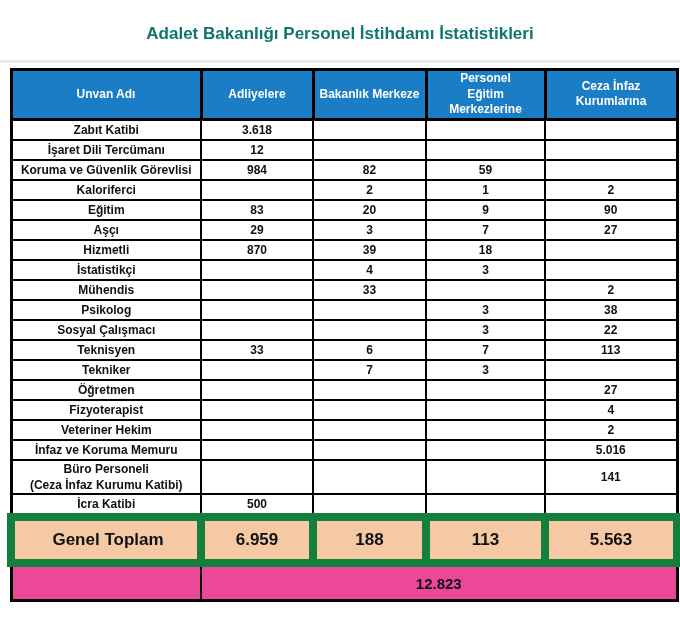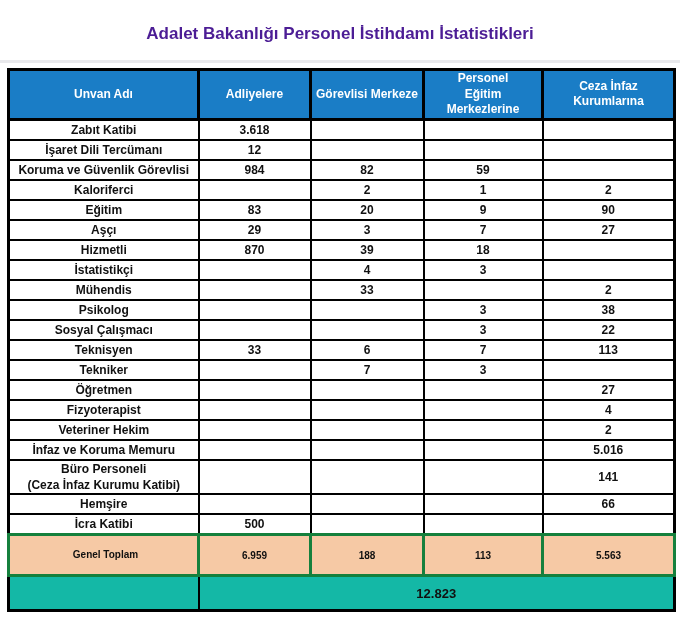--- a/index.html
+++ b/index.html
@@ -15,21 +15,21 @@
     font-family: "Liberation Sans", sans-serif;
   }
   .title {
     position: absolute;
     top: 24px;
     left: 0;
     width: 100%;
     text-align: center;
     font-size: 17px;
     font-weight: bold;
-    color: #4c1d95;
+    color: #0f766e;
   }
   .shadow-band {
     position: absolute;
     top: 60px;
     left: 0;
     width: 680px;
     height: 3px;
     background: #e9e9ec;
   }
   table.stats {
@@ -68,54 +68,54 @@
     text-align: center;
     padding-left: 4px;
     white-space: pre-line;
     line-height: 1.35;
   }
   td.num-cell {
     text-align: center;
   }
   tr.total-row td {
     background: #F6C9A5;
-    border: 3px solid #15803d;
+    border: 8px solid #15803d;
     height: 38px;
-    font-size: 10px;
+    font-size: 17px;
   }
   tr.total-row td.label-cell {
     padding-left: 6px;
   }
   tr.grand-row td {
-    background: #14b8a6;
+    background: #ec4899;
     border: 2px solid #000000;
     border-bottom: 3px solid #000000;
     height: 32px;
-    font-size: 13px;
+    font-size: 15px;
   }
 </style>
 </head>
 <body>
 
 <div class="title">Adalet Bakanlığı Personel İstihdamı İstatistikleri</div>
 <div class="shadow-band"></div>
 
 <table class="stats">
   <colgroup>
     <col style="width:190px">
     <col style="width:112px">
     <col style="width:113px">
     <col style="width:119px">
     <col style="width:132px">
   </colgroup>
   <thead>
     <tr>
       <th>Unvan Adı</th>
       <th>Adliyelere</th>
-      <th>Görevlisi Merkeze</th>
+      <th>Bakanlık Merkeze</th>
       <th>Personel
 Eğitim Merkezlerine</th>
       <th>Ceza İnfaz
 Kurumlarına</th>
     </tr>
   </thead>
   <tbody>
       <tr>
         <td class="label-cell">Zabıt Katibi</td>
         <td class="num-cell">3.618</td>
@@ -235,27 +235,20 @@
         <td class="num-cell"></td>
         <td class="num-cell">5.016</td>
       </tr>
       <tr>
         <td class="label-cell">Büro Personeli
 (Ceza İnfaz Kurumu Katibi)</td>
         <td class="num-cell"></td>
         <td class="num-cell"></td>
         <td class="num-cell"></td>
         <td class="num-cell">141</td>
-      </tr>
-      <tr>
-        <td class="label-cell">Hemşire</td>
-        <td class="num-cell"></td>
-        <td class="num-cell"></td>
-        <td class="num-cell"></td>
-        <td class="num-cell">66</td>
       </tr>
       <tr>
         <td class="label-cell">İcra Katibi</td>
         <td class="num-cell">500</td>
         <td class="num-cell"></td>
         <td class="num-cell"></td>
         <td class="num-cell"></td>
       </tr>
     </tbody>
   <tfoot>

